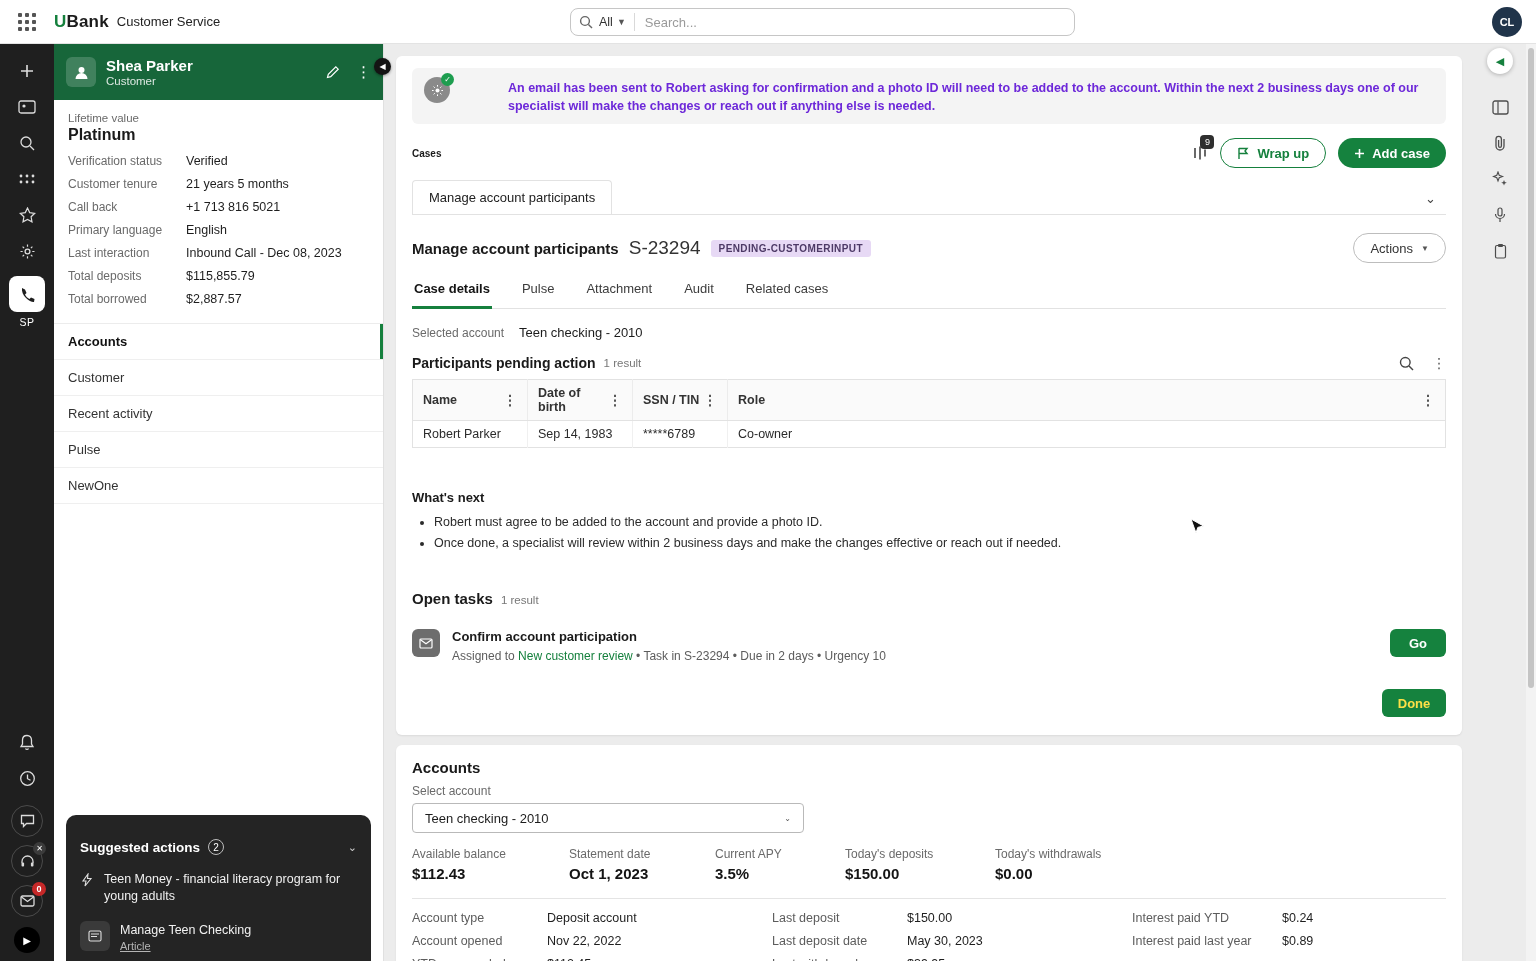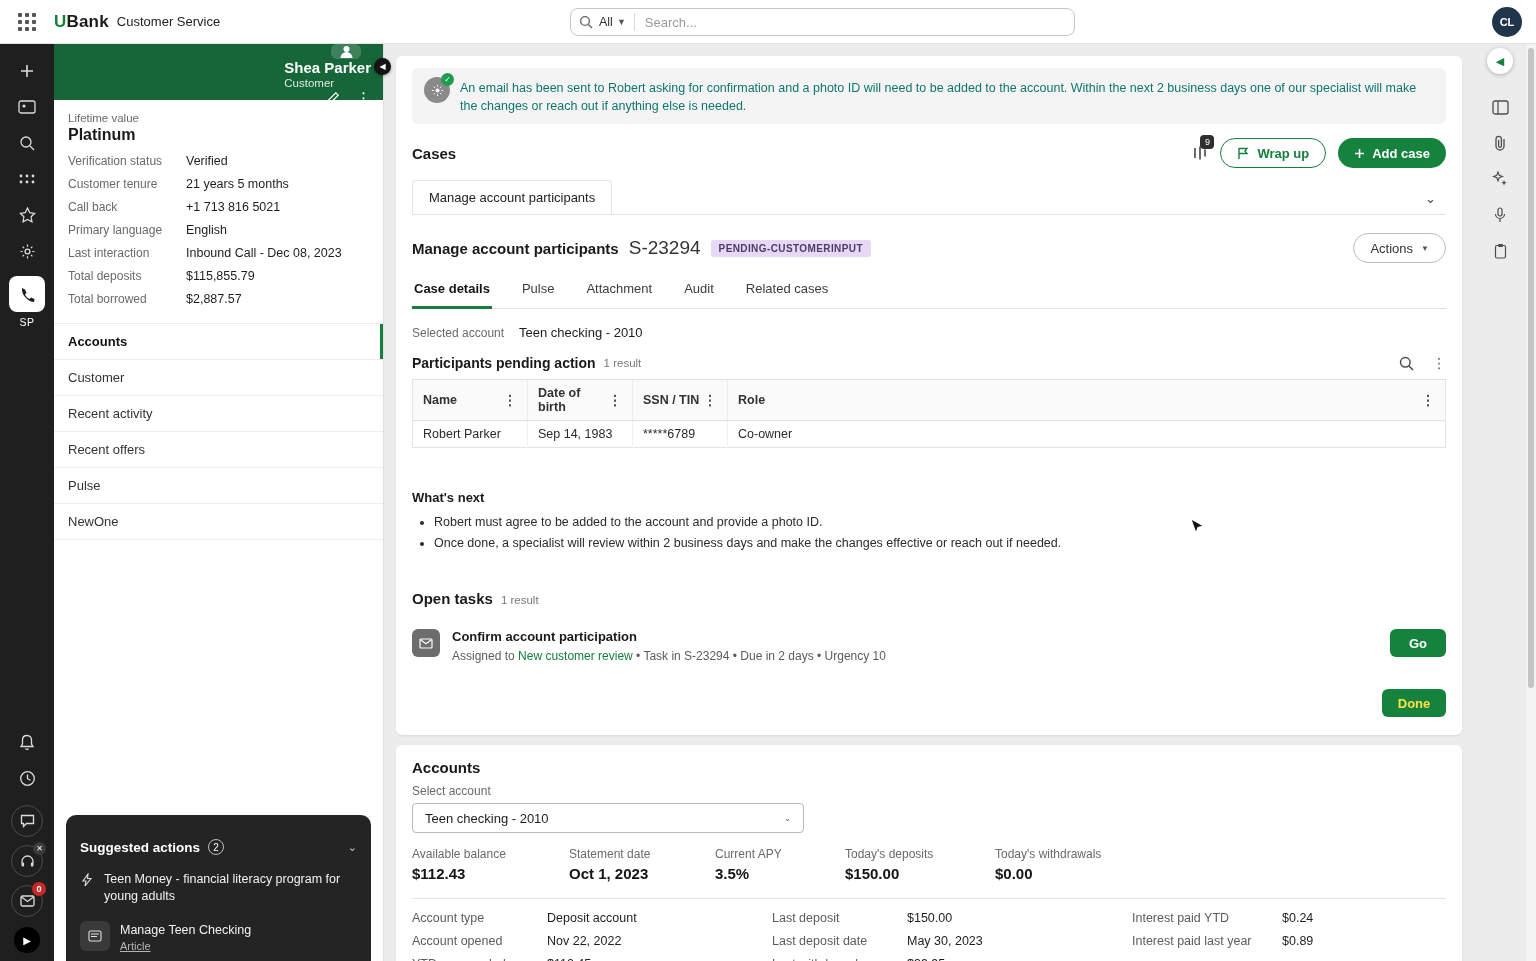--- a/index.html
+++ b/index.html
@@ -31,21 +31,21 @@
   .rail-active { width:36px; height:36px; background:#fff; border-radius:8px; display:flex; align-items:center; justify-content:center; margin-top:6px; cursor:pointer; }
   .rail-active-label { color:#fff; font-size:10.5px; margin-top:4px; letter-spacing:.5px; }
   .rail-bottom { margin-top:auto; display:flex; flex-direction:column; align-items:center; padding-bottom:8px; }
   .rail-circle { width:32px; height:32px; border:1px solid #4b4b4b; border-radius:50%; display:flex; align-items:center; justify-content:center; margin-top:8px; position:relative; cursor:pointer; color:#dcdcdc; }
   .badge-red { position:absolute; top:-4px; right:-4px; min-width:14px; height:14px; background:#c62828; border-radius:7px; color:#fff; font-size:9px; font-weight:700; display:flex; align-items:center; justify-content:center; padding:0 3px; }
   .badge-x { position:absolute; top:-4px; right:-4px; width:13px; height:13px; background:#3b3b3b; border-radius:50%; color:#fff; font-size:8px; display:flex; align-items:center; justify-content:center; }
   .rail-play { width:26px; height:26px; background:#000; border-radius:50%; display:flex; align-items:center; justify-content:center; margin-top:10px; color:#fff; font-size:10px; cursor:pointer; }
 
   
   .custpanel { position:absolute; left:54px; top:44px; width:330px; bottom:0; background:#fff; z-index:15; border-right:1px solid #e0e0e0; }
-  .cust-head { height:56px; background:#17663a; display:flex; align-items:flex-end; padding:0 12px; color:#fff;flex-direction:column; }
+  .cust-head { height:56px; background:#17663a; display:flex; align-items:center; padding:0 12px; color:#fff; }
   .cust-avatar { width:30px; height:30px; background:rgba(255,255,255,.18); border-radius:6px; display:flex; align-items:center; justify-content:center; margin-right:10px; }
   .cust-name { font-size:15px; font-weight:700; line-height:1.2; }
   .cust-role { font-size:11.5px; color:rgba(255,255,255,.85); }
   .cust-head-ic { margin-left:auto; display:flex; gap:16px; align-items:center; }
   .cust-head-ic .hic { cursor:pointer; display:flex; color:#fff; }
   .collapse-handle { position:absolute; left:320px; top:14px; width:17px; height:17px; background:#141414; border-radius:50%; color:#fff; font-size:8px; display:flex; align-items:center; justify-content:center; cursor:pointer; box-shadow:0 1px 3px rgba(0,0,0,.4); }
   .ltv { padding:12px 14px 10px; }
   .ltv-label { font-size:11.5px; color:#6a6a6a; }
   .ltv-value { font-size:16px; font-weight:700; color:#1a1a1a; margin-top:2px; }
   .kv { padding:0 14px 8px; }
@@ -70,24 +70,24 @@
   .sugg-sub { font-size:11px; color:#b5b5b5; margin-top:2px;text-decoration:underline; }
 
   
   .main-col { position:absolute; left:396px; top:56px; width:1066px; z-index:5; }
   .card { background:#fff; border-radius:6px; box-shadow:0 1px 2px rgba(0,0,0,.08); }
   .card1 { padding:12px 16px 18px; margin-bottom:10px; }
 
   .banner { background:#f4f4f4; border-radius:6px; padding:9px 12px; display:flex; gap:10px; align-items:flex-start; }
   .banner-ic { position:relative; width:26px; height:26px; background:#8a8a8a; border-radius:50%; flex:none; display:flex; align-items:center; justify-content:center; color:#fff; font-size:13px; }
   .banner-check { position:absolute; top:-4px; right:-4px; width:13px; height:13px; background:#1d9d4f; border-radius:50%; color:#fff; font-size:8px; display:flex; align-items:center; justify-content:center; }
-  .banner-text { font-size:12.5px; font-weight:400; color:#0f766e; line-height:1.45; padding-top:2px; }
+  .banner-text { font-size:12.5px; font-weight:700; color:#6d28d9; line-height:1.45; padding-top:2px;margin-left:48px; }
 
   .cases-row { display:flex; align-items:center; margin-top:14px; }
-  .cases-title { font-size:15px; font-weight:700; color:#1a1a1a; }
+  .cases-title { font-size:10px; font-weight:700; color:#1a1a1a; }
   .cases-actions { margin-left:auto; display:flex; align-items:center; gap:12px; }
   .eq-wrap { position:relative; cursor:pointer; display:flex; color:#444; }
   .eq-badge { position:absolute; top:-10px; right:-6px; min-width:14px; height:14px; background:#2f2f2f; color:#fff; border-radius:4px; font-size:9px; display:flex; align-items:center; justify-content:center; padding:0 3px; }
   .btn-outline-green { display:flex; align-items:center; gap:8px; border:1px solid #15803d; color:#15803d; background:#fff; border-radius:16px; height:30px; padding:0 16px; font-size:13px; font-weight:600; cursor:pointer; font-family:inherit; }
   .btn-green { display:flex; align-items:center; gap:7px; border:none; color:#fff; background:#15823e; border-radius:16px; height:30px; padding:0 16px; font-size:13px; font-weight:600; cursor:pointer; font-family:inherit; }
 
   .accordion { margin-top:12px; border-bottom:1px solid #e2e2e2; display:flex; align-items:flex-end; justify-content:space-between; }
   .accordion-tab { border:1px solid #e2e2e2; border-bottom:none; border-radius:4px 4px 0 0; padding:9px 16px; font-size:13px; color:#222; background:#fff; cursor:pointer; }
   .accordion-chevron { color:#444; font-size:13px; padding:0 10px 8px; cursor:pointer; }
 
@@ -344,23 +344,20 @@
 
     <div class="cust-nav">
       <div class="nav-item active">
           <span>Accounts</span>
         </div>
       <div class="nav-item">
           <span>Customer</span>
         </div>
       <div class="nav-item">
           <span>Recent activity</span>
-        </div>
-      <div class="nav-item">
-          <span>Recent offers</span>
         </div>
       <div class="nav-item">
           <span>Pulse</span>
         </div>
       <div class="nav-item">
           <span>NewOne</span>
         </div>
     </div>
 
     <div class="suggested">

